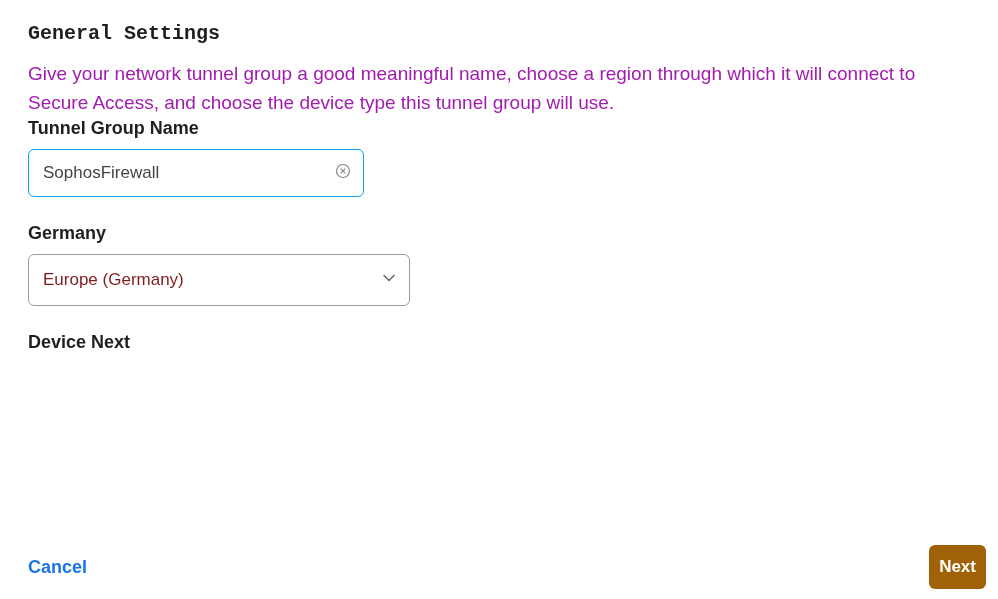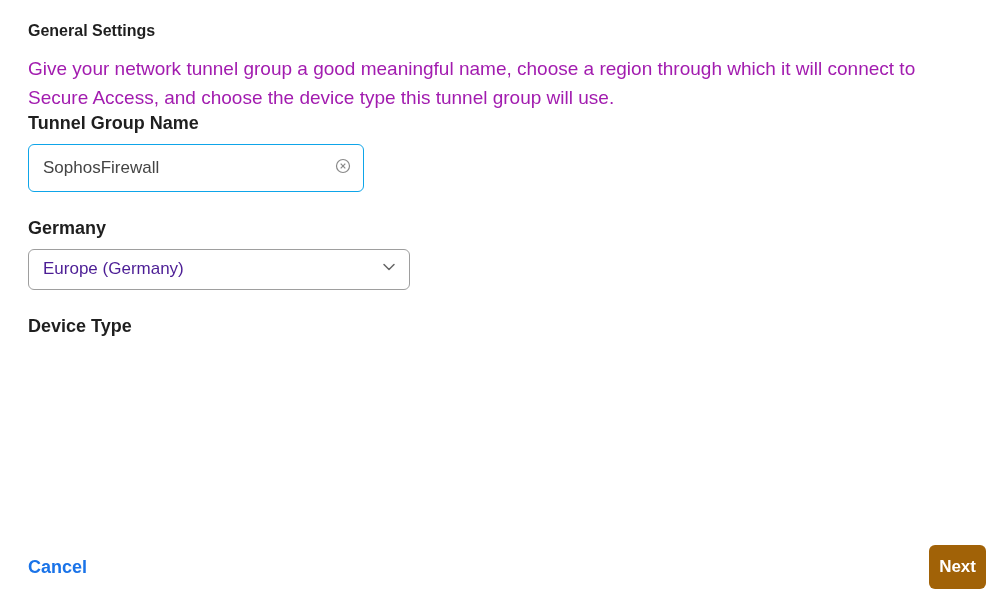--- a/index.html
+++ b/index.html
@@ -9,24 +9,25 @@
     }
     body {
       font-family: -apple-system, BlinkMacSystemFont, "Segoe UI", Helvetica, Arial, sans-serif;
       width: 998px;
       height: 599px;
       padding: 22px 28px;
       color: #333;
       position: relative;
     }
     .page-title {
-      font-size: 16px;
+      font-size: 20px;
       font-weight: 700;
       color: #1f1f1f;
       margin-bottom: 14px;
+      font-family: Liberation Mono, monospace;
     }
     .description {
       font-size: 19px;
       line-height: 1.55;
       color: #a21caf;
     }
     .form-group {
       margin-bottom: 26px;
     }
     .form-label {
@@ -68,26 +69,26 @@
     .clear-btn svg {
       width: 16px;
       height: 16px;
     }
     .select-wrapper {
       position: relative;
       width: 382px;
     }
     .select {
       width: 100%;
-      height: 41px;
+      height: 52px;
       border: 1px solid #9e9e9e;
       border-radius: 6px;
       padding: 0 40px 0 14px;
       font-size: 17px;
-      color: #4c1d95;
+      color: #7f1d1d;
       background: #fff;
       cursor: pointer;
       display: flex;
       align-items: center;
     }
     .chevron {
       position: absolute;
       right: 14px;
       top: 50%;
       transform: translateY(-50%);
@@ -156,19 +157,19 @@
     </div>
     <span class="chevron">
       <svg viewBox="0 0 14 14" fill="none" stroke="#666" stroke-width="1.5" stroke-linecap="round" stroke-linejoin="round">
         <polyline points="2,4.5 7,9.5 12,4.5"></polyline>
       </svg>
     </span>
   </div>
 </div>
 
 <div class="form-group">
-  <label class="form-label">Device Type</label>
+  <label class="form-label">Device Next</label>
 </div>
 
 <div class="footer">
   <button class="cancel-btn">Cancel</button>
   <button class="next-btn">Next</button>
 </div>
 
 </body></html>

